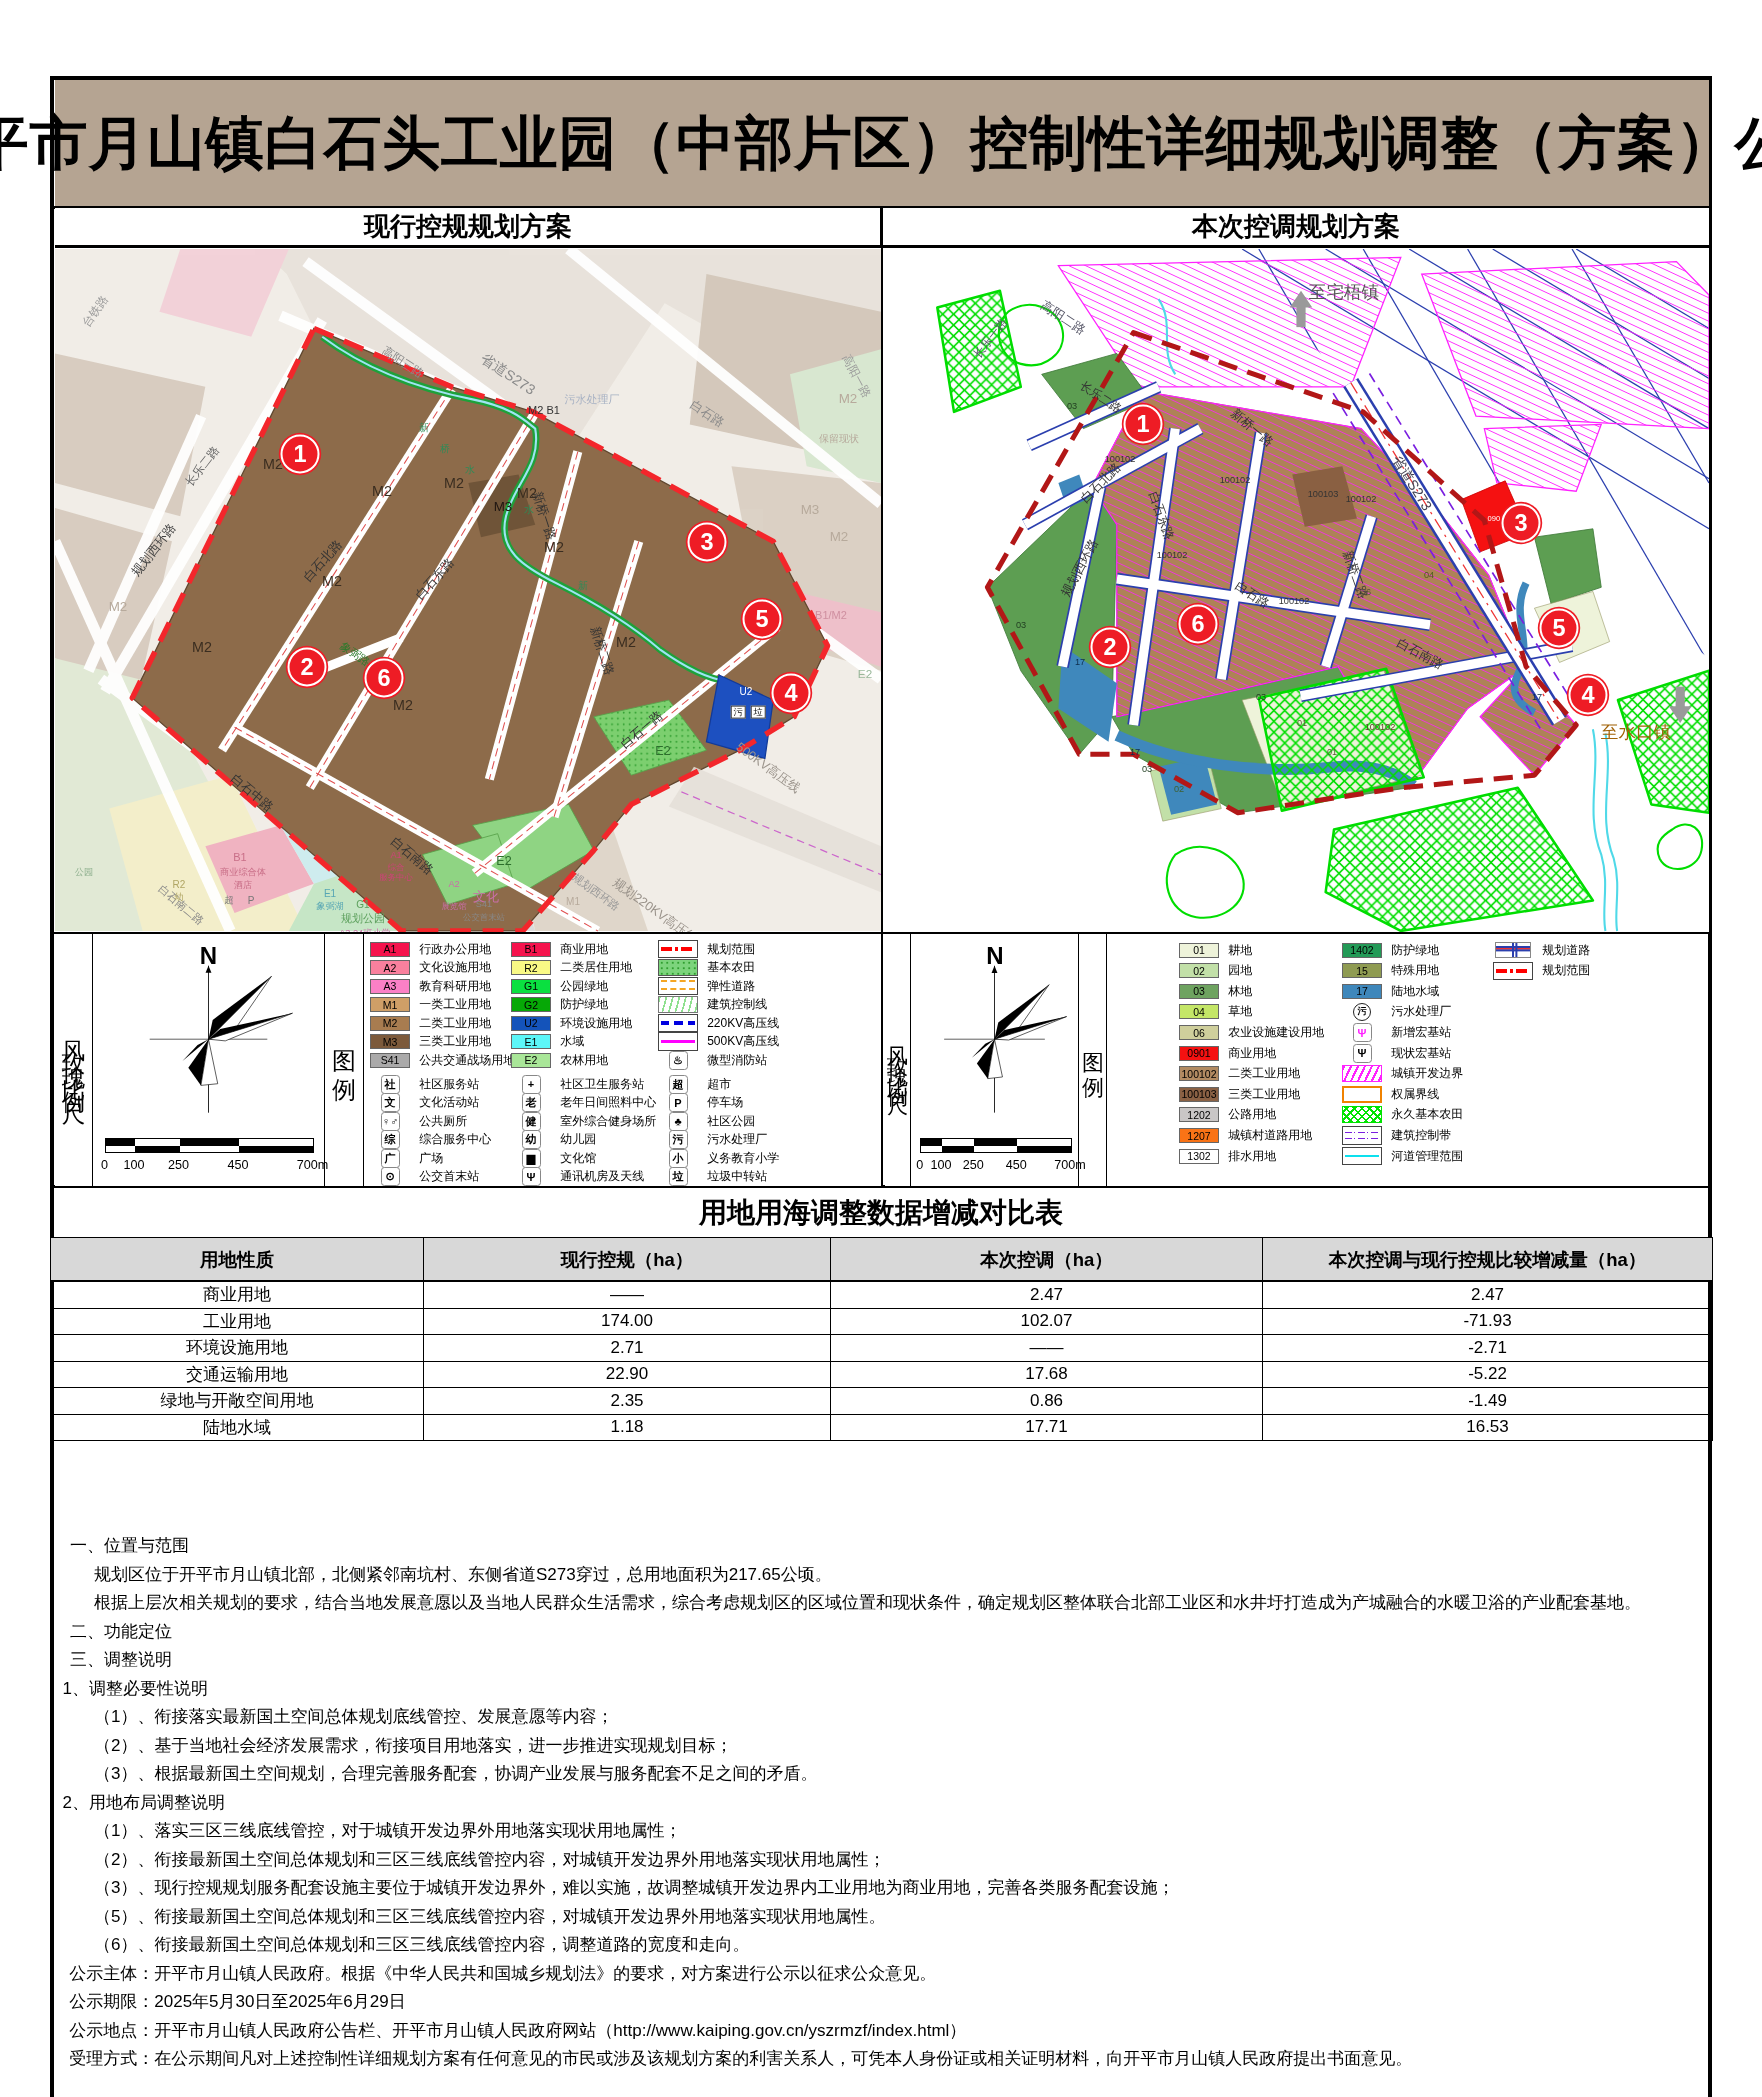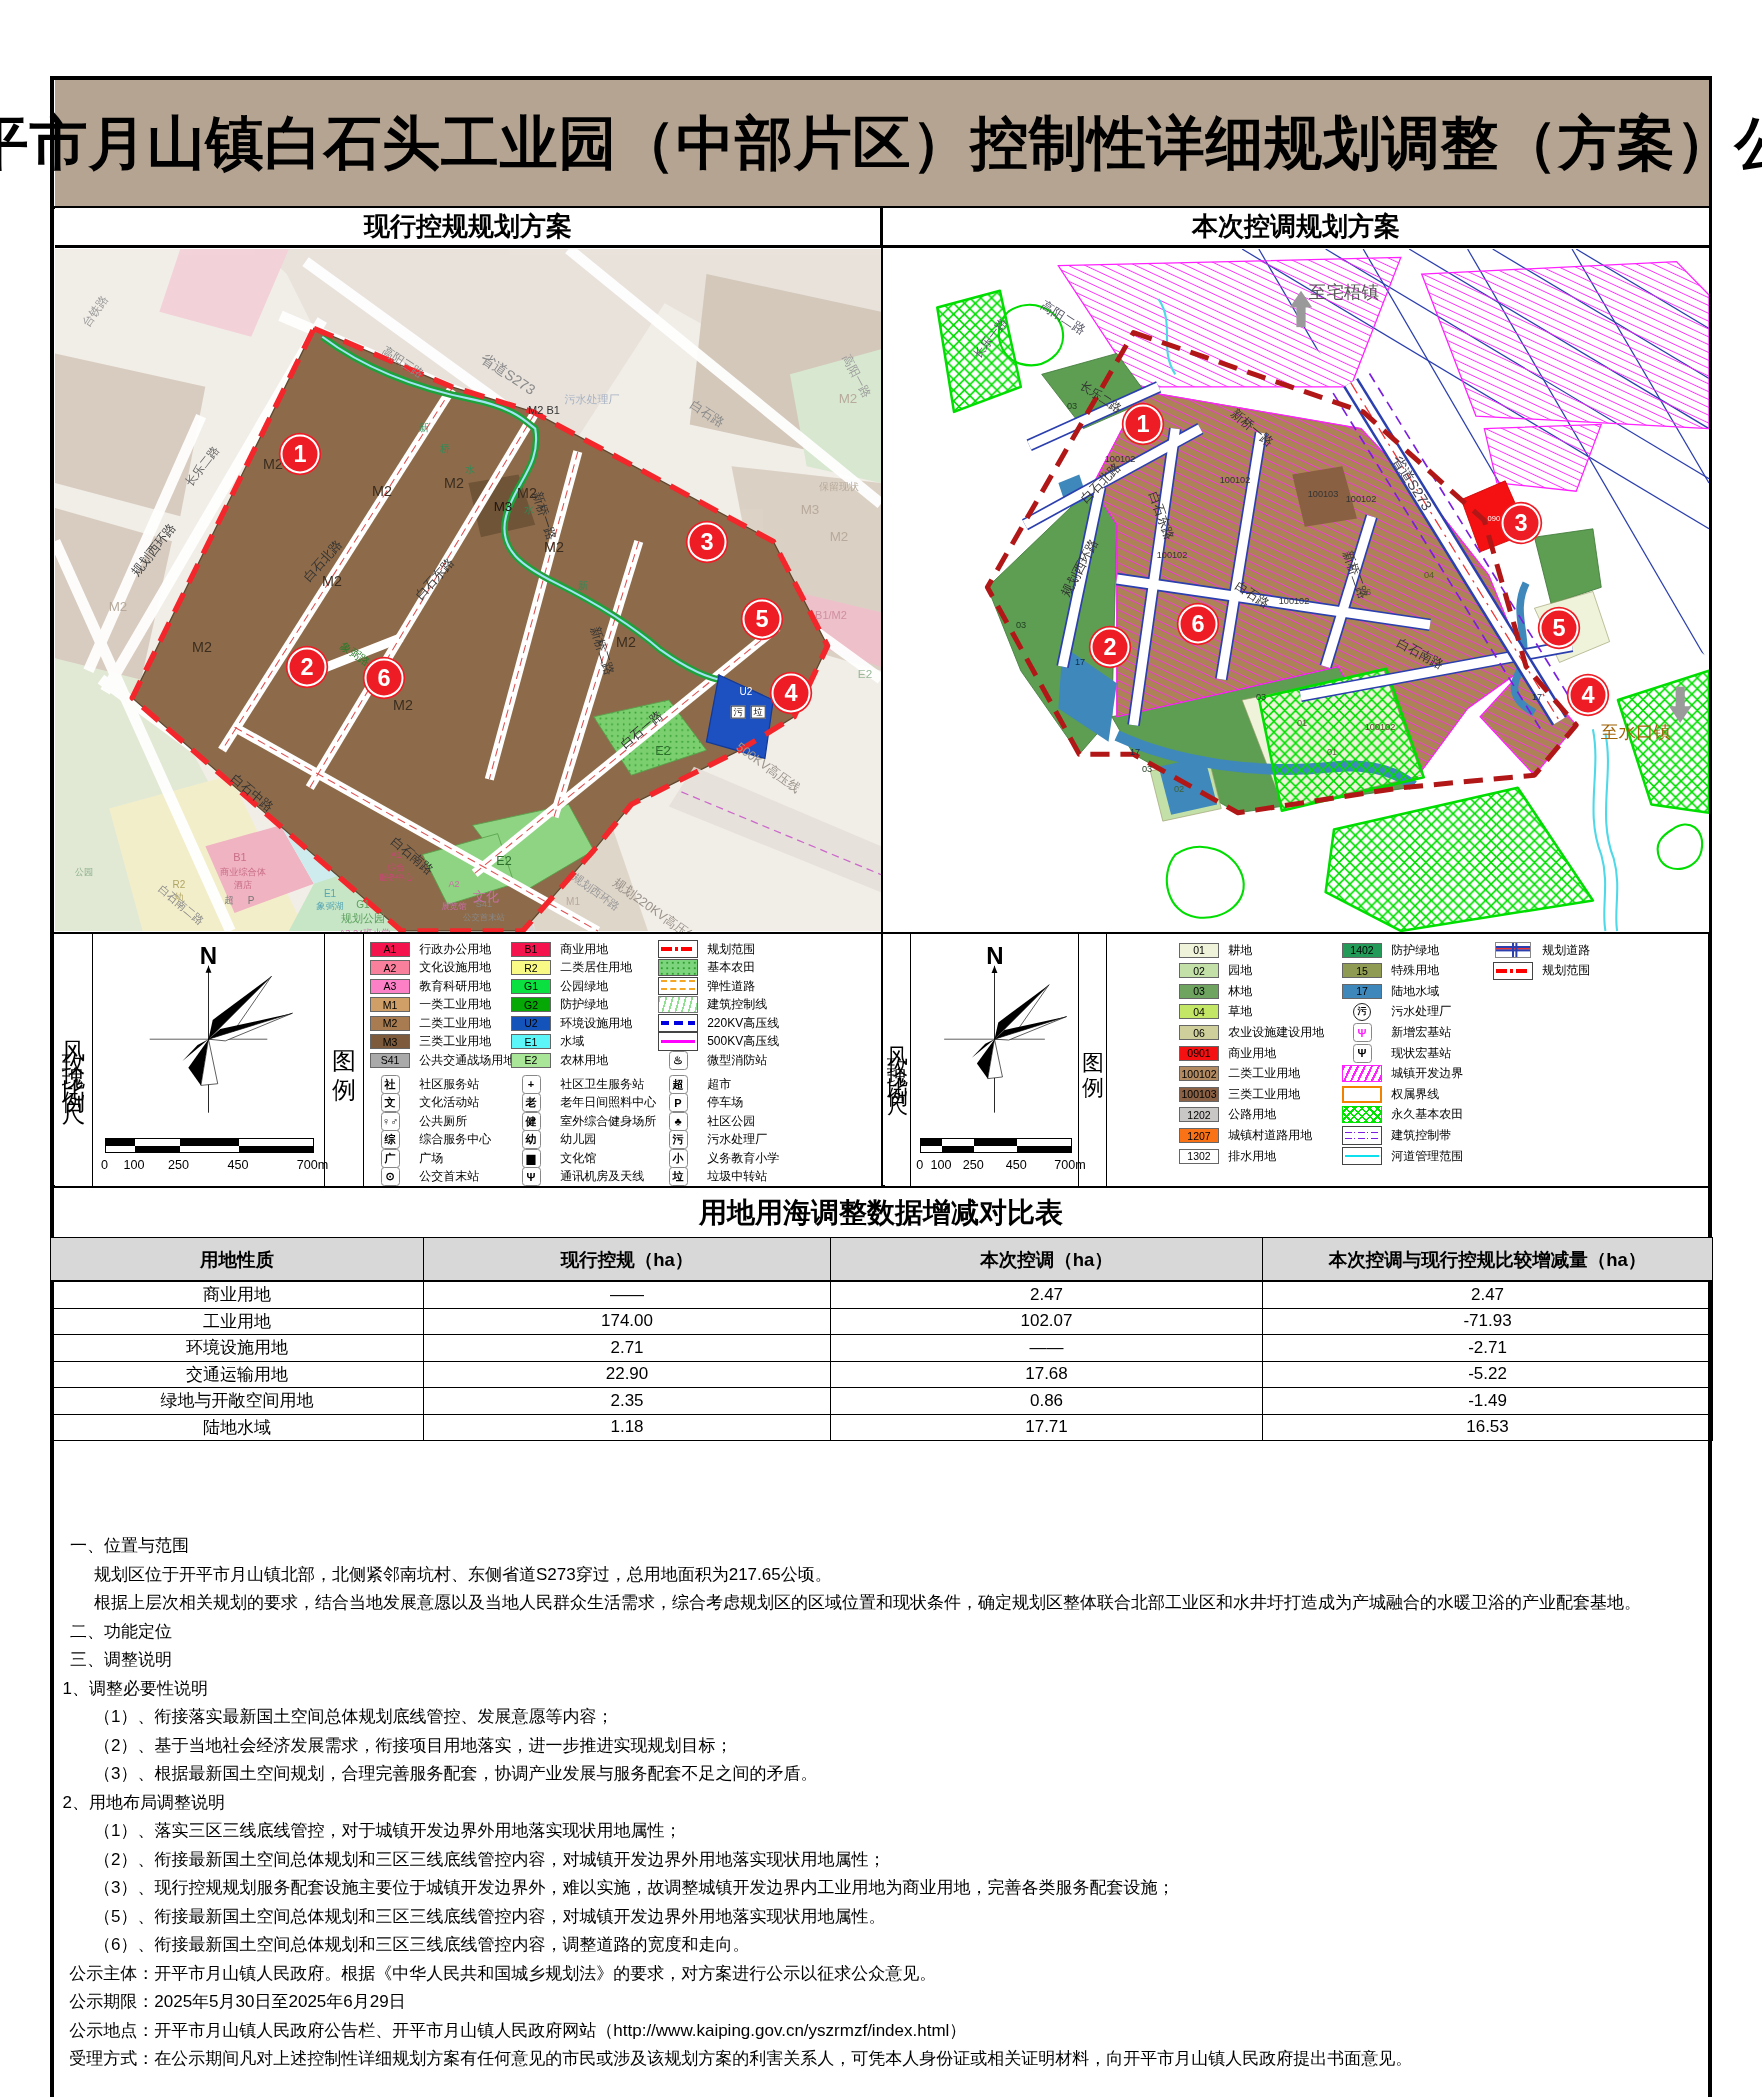--- a/index.html
+++ b/index.html
@@ -192,21 +192,21 @@
         <span class="mlab" style="left: 784px; top: 289px; font-size: 13.4px; color: rgb(183, 170, 156); transform: translate(-50%, -50%) rotate(0deg);">M2</span>
         <span class="mlab" style="left: 793px; top: 151px; font-size: 13.4px; color: rgb(183, 170, 156); transform: translate(-50%, -50%) rotate(0deg);">M2</span>
         <span class="mlab" style="left: 448px; top: 259px; font-size: 13.4px; color: rgb(32, 23, 18); transform: translate(-50%, -50%) rotate(0deg);">M3</span>
         <span class="mlab" style="left: 755px; top: 262px; font-size: 13.4px; color: rgb(183, 170, 156); transform: translate(-50%, -50%) rotate(0deg);">M3</span>
         <span class="mlab" style="left: 449px; top: 613px; font-size: 12.6px; color: rgb(44, 110, 44); transform: translate(-50%, -50%) rotate(0deg);">E2</span>
         <span class="mlab" style="left: 608px; top: 503px; font-size: 12.6px; color: rgb(44, 110, 44); transform: translate(-50%, -50%) rotate(0deg);">E2</span>
         <span class="mlab" style="left: 810px; top: 426px; font-size: 11.7px; color: rgb(155, 184, 155); transform: translate(-50%, -50%) rotate(0deg);">E2</span>
         <span class="mlab" style="left: 489px; top: 162px; font-size: 11px; color: rgb(51, 51, 51); transform: translate(-50%, -50%) rotate(0deg);">M2 B1</span>
         <span class="mlab" style="left: 776px; top: 367px; font-size: 11px; color: rgb(207, 143, 160); transform: translate(-50%, -50%) rotate(0deg);">B1/M2</span>
         <span class="mlab" style="left: 537px; top: 151px; font-size: 11px; color: rgb(168, 178, 196); transform: translate(-50%, -50%) rotate(0deg);">污水处理厂</span>
-        <span class="mlab" style="left: 784px; top: 191px; font-size: 10px; color: rgb(183, 170, 156); transform: translate(-50%, -50%) rotate(0deg); margin-top: 48px;">保留现状</span>
+        <span class="mlab" style="left: 784px; top: 191px; font-size: 10px; color: rgb(183, 170, 156); transform: translate(-50%, -50%) rotate(0deg);">保留现状</span>
         <span class="mlab" style="left: 713px; top: 520px; font-size: 12.6px; color: rgb(154, 147, 139); transform: translate(-50%, -50%) rotate(36deg);">500KV高压线</span>
         <span class="mlab" style="left: 600px; top: 663px; font-size: 12.6px; color: rgb(154, 147, 139); transform: translate(-50%, -50%) rotate(36deg);">规划220KV高压线</span>
         <span class="mlab" style="left: 691px; top: 444px; font-size: 10px; color: rgb(255, 255, 255); transform: translate(-50%, -50%) rotate(0deg);">U2</span>
         <span class="mlab chip" style="left: 683px; top: 464px; font-size: 9.2px; color: rgb(17, 17, 17); transform: translate(-50%, -50%) rotate(0deg);">污</span>
         <span class="mlab chip" style="left: 703px; top: 464px; font-size: 9.2px; color: rgb(17, 17, 17); transform: translate(-50%, -50%) rotate(0deg);">垃</span>
         <span class="mlab" style="left: 369px; top: 180px; font-size: 10px; color: rgb(46, 139, 87); transform: translate(-50%, -50%) rotate(0deg);">新</span>
         <span class="mlab" style="left: 390px; top: 201px; font-size: 10px; color: rgb(46, 139, 87); transform: translate(-50%, -50%) rotate(0deg);">桥</span>
         <span class="mlab" style="left: 415px; top: 222px; font-size: 10px; color: rgb(46, 139, 87); transform: translate(-50%, -50%) rotate(0deg);">水</span>
         <span class="mlab" style="left: 474px; top: 262px; font-size: 10px; color: rgb(46, 139, 87); transform: translate(-50%, -50%) rotate(0deg);">水</span>
         <span class="mlab" style="left: 528px; top: 338px; font-size: 10px; color: rgb(46, 139, 87); transform: translate(-50%, -50%) rotate(0deg);">新</span>

